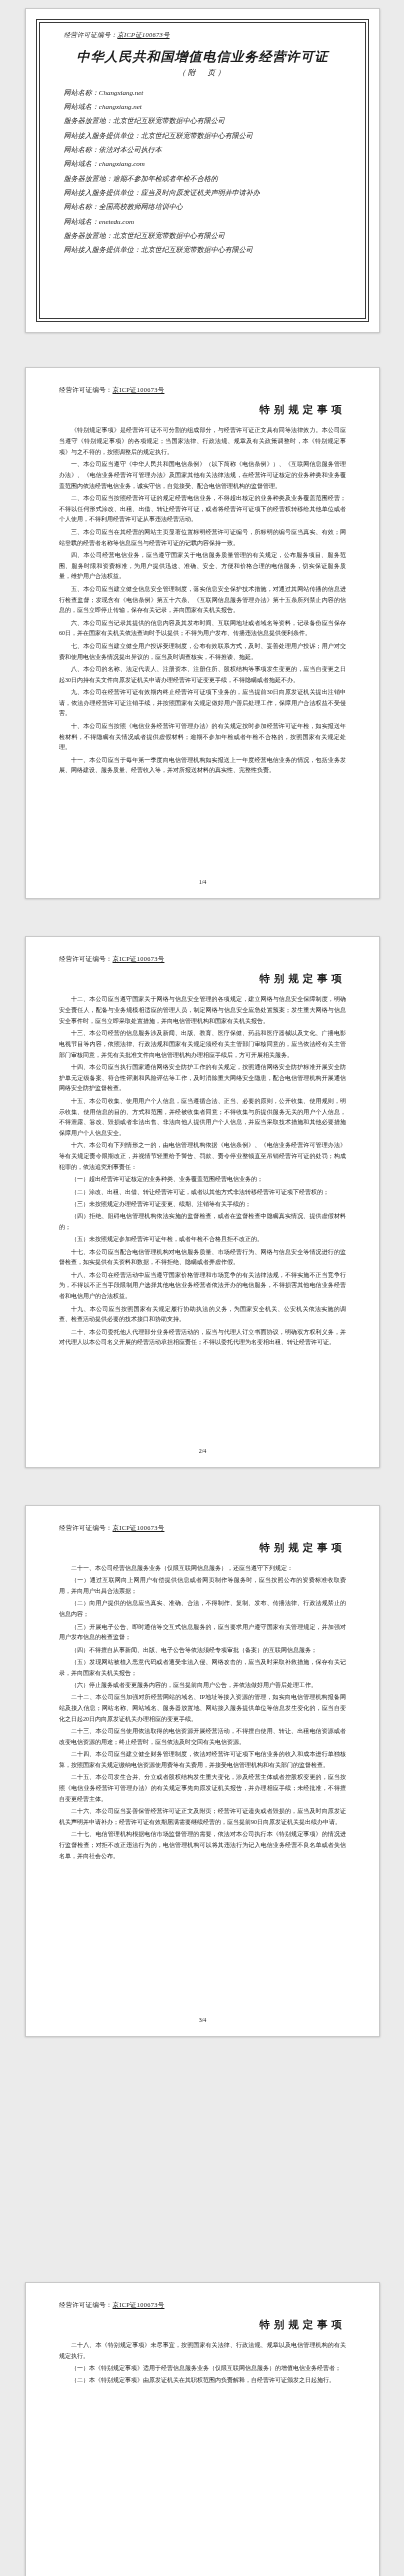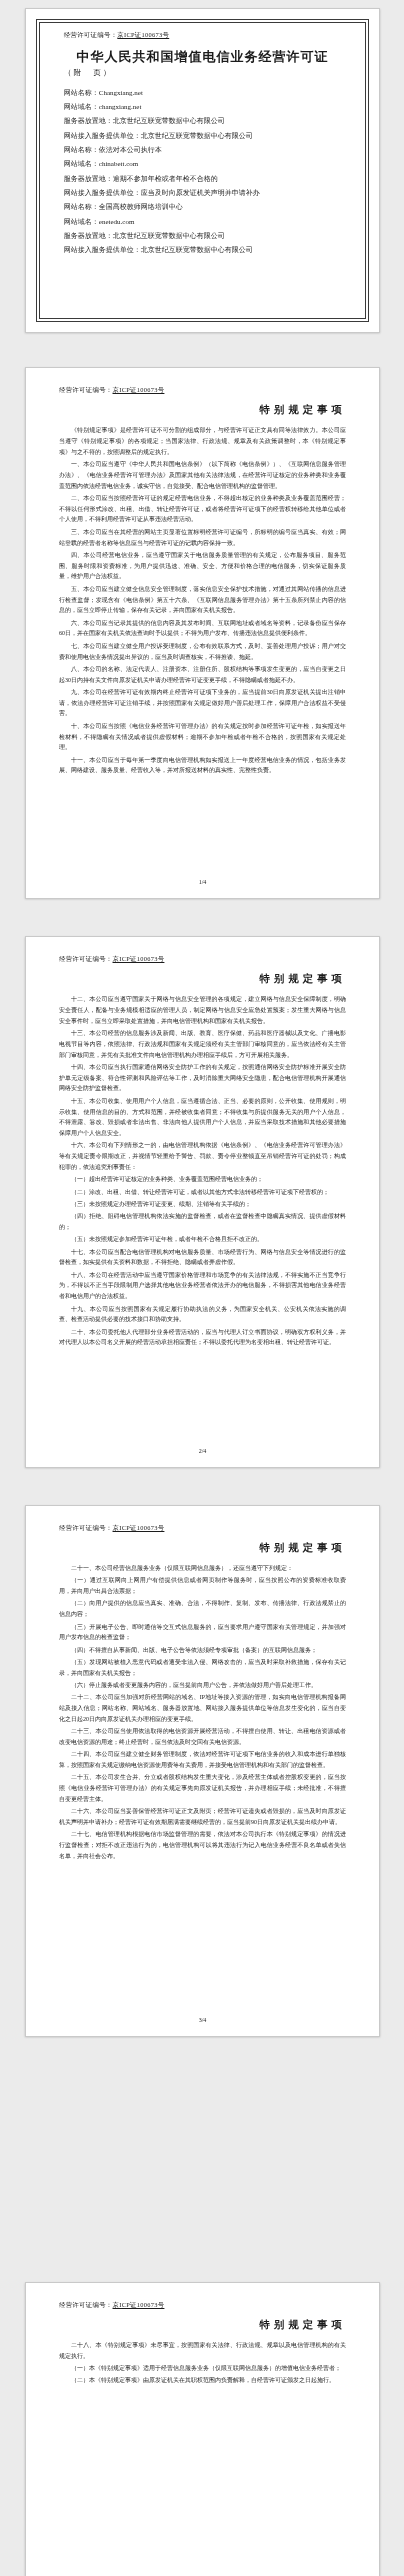--- a/index.html
+++ b/index.html
@@ -29,20 +29,21 @@
   .cert {
     height: 325px;
     margin-bottom: 34px;
     padding: 10.3px;
   }
   .cert-frame {
     border: 1.5px solid #3a3a3a;
     height: 100%;
     box-sizing: border-box;
     padding: 1.5px;
+    font-style: italic;
   }
   .cert-inner {
     border: 0.5px solid #3a3a3a;
     height: 100%;
     box-sizing: border-box;
     padding: 8.2px 24px 0 24px;
     overflow: hidden;
   }
   .lic-no {
     font-size: 6.4px;
@@ -50,21 +51,21 @@
   }
   .uline { text-decoration: underline; text-underline-offset: 1px; }
   .cert-title {
     font-size: 13px;
     font-weight: bold;
     text-align: center;
     letter-spacing: 1px;
     margin: 8.2px 0 2.1px 0;
   }
   .cert-subtitle {
-    text-align: left;
+    text-align: center;
     font-size: 7.7px;
     letter-spacing: 2.1px;
     margin-bottom: 7.2px;
   }
   .cert-body p {
     font-size: 7px;
     line-height: 2.05;
     margin: 0;
   }
   .cert-body .intro { text-indent: 0; }
@@ -111,21 +112,21 @@
           <span>经营许可证编号：</span><span class="uline">京ICP证100673号</span>
         </div>
         <div class="cert-title">中华人民共和国增值电信业务经营许可证</div>
         <div class="cert-subtitle">（附　页）</div>
         <div class="cert-body">
           <p><span class="entry-label">网站名称：</span><span>Changxiang.net</span></p>
           <p><span class="entry-label">网站域名：</span><span>changxiang.net</span></p>
           <p><span class="entry-label">服务器放置地：</span><span>北京世纪互联宽带数据中心有限公司</span></p>
           <p><span class="entry-label">网站接入服务提供单位：</span><span>北京世纪互联宽带数据中心有限公司</span></p>
           <p><span class="entry-label">网站名称：</span><span>依法对本公司执行本</span></p>
-          <p><span class="entry-label">网站域名：</span><span>chinabett.com</span></p>
+          <p><span class="entry-label">网站域名：</span><span>changxiang.com</span></p>
           <p><span class="entry-label">服务器放置地：</span><span>逾期不参加年检或者年检不合格的</span></p>
           <p><span class="entry-label">网站接入服务提供单位：</span><span>应当及时向原发证机关声明并申请补办</span></p>
           <p><span class="entry-label">网站名称：</span><span>全国高校教师网络培训中心</span></p>
           <p><span class="entry-label">网站域名：</span><span>enetedu.com</span></p>
           <p><span class="entry-label">服务器放置地：</span><span>北京世纪互联宽带数据中心有限公司</span></p>
           <p><span class="entry-label">网站接入服务提供单位：</span><span>北京世纪互联宽带数据中心有限公司</span></p>
         </div>
       </div>
     </div>
   </section>

